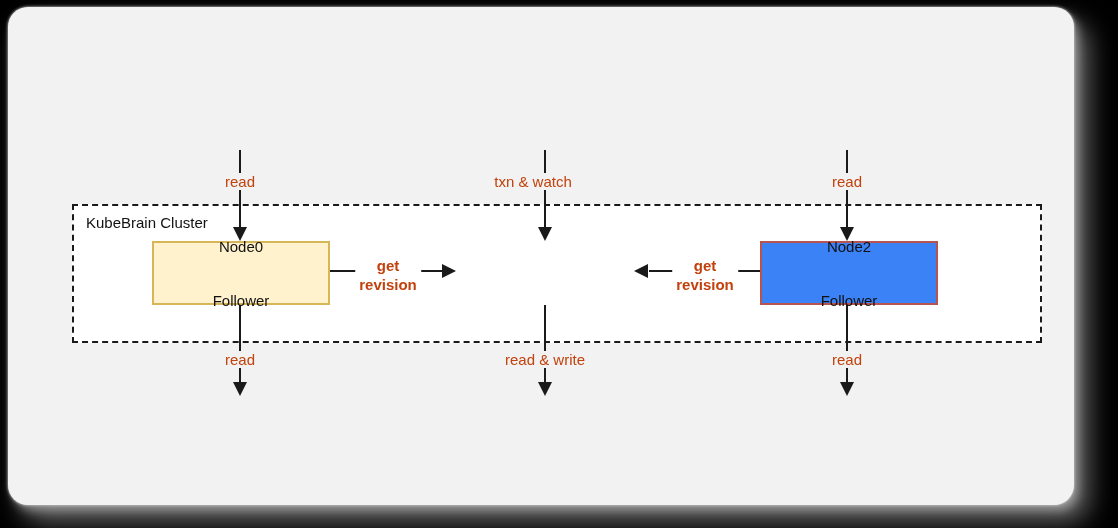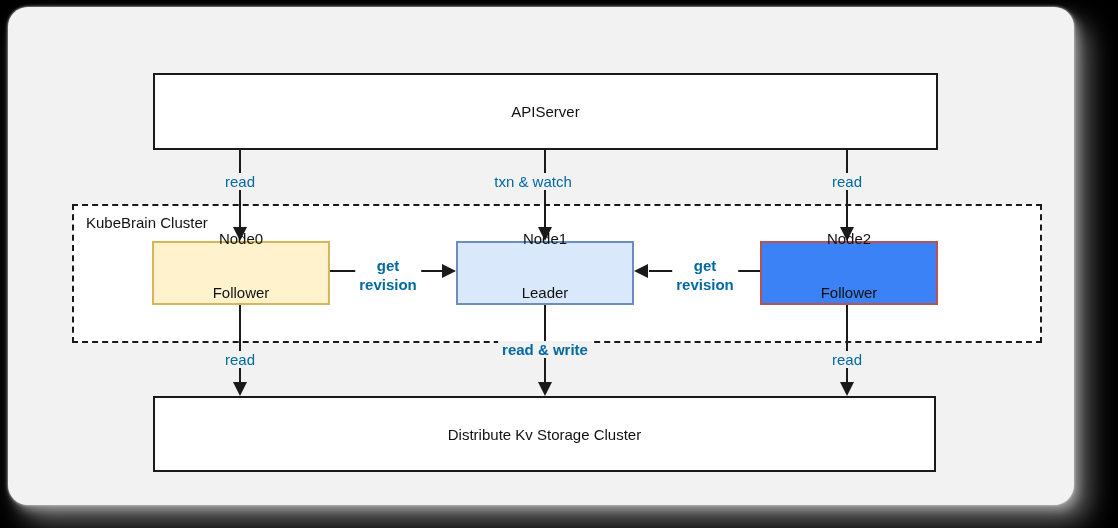--- a/index.html
+++ b/index.html
@@ -54,21 +54,21 @@
   }
   .node {
     position: absolute;
     top: 241px;
     width: 178px; height: 64px;
     border: 2px solid;
     box-sizing: border-box;
     display: flex;
     flex-direction: column;
     align-items: center;
-    justify-content: flex-end;
+    justify-content: center;
     font-size: 15px;
     line-height: 21px;
     color: #111;
     gap: 33px;
   }
   .vline {
     position: absolute;
     width: 2px;
     background: #1a1a1a;
   }
@@ -97,40 +97,37 @@
     border-top: 7px solid transparent;
     border-bottom: 7px solid transparent;
     border-right: 14px solid #1a1a1a;
   }
   .edge-label {
     position: absolute;
     transform: translateX(-50%);
     background: #f1f2f1;
     padding: 0 4px;
     font-size: 15px;
-    color: #0369a1;
+    color: #c2410c;
     white-space: nowrap;
     text-align: center;
   }
   .edge-label.on-white {
     background: #ffffff;
     line-height: 19px;
     font-weight: bold;
   }
 </style>
 </head>
 <body>
 
 <div class="stage">
 
   <div class="window"></div>
 
-  <div class="box" style="left:153px; top:73px; width:785px; height:77px;">
-    <span>APIServer</span>
-  </div>
 
   <div class="dashed-box"></div>
   <div class="cluster-label">KubeBrain Cluster</div>
 
   <div class="vline" style="left:239px; top:150px; height:78px;"></div>
   <div class="vline" style="left:544px; top:150px; height:78px;"></div>
   <div class="vline" style="left:846px; top:150px; height:78px;"></div>
   <div class="arrow-down" style="left:233px; top:227px;"></div>
   <div class="arrow-down" style="left:538px; top:227px;"></div>
   <div class="arrow-down" style="left:840px; top:227px;"></div>
@@ -144,43 +141,36 @@
 
   <div class="hline" style="left:330px; top:270px; width:113px;"></div>
   <div class="arrow-right" style="left:442px; top:264px;"></div>
   <div class="hline" style="left:649px; top:270px; width:111px;"></div>
   <div class="arrow-left" style="left:634px; top:264px;"></div>
 
   <div class="node" style="left: 152px; background-color: rgb(255, 242, 204); border-color: rgb(214, 182, 86);">
     <span>Node0</span>
     <span>Follower</span>
   </div>
-  <div class="node" style="left: 456px; background-color: rgb(218, 232, 252); border-color: rgb(108, 142, 191);">
-    <span>Node1</span>
-    <span>Leader</span>
-  </div>
   <div class="node" style="left: 760px; background-color: #3b82f6; border-color: rgb(184, 84, 80);">
     <span>Node2</span>
     <span>Follower</span>
   </div>
 
-  <div class="box" style="left:153px; top:396px; width:783px; height:76px;">
-    <span>Distribute Kv Storage Cluster</span>
-  </div>
 
   <div class="edge-label" style="left:240px; top:173px;">read</div>
   <div class="edge-label" style="left:533px; top:173px;">txn &amp; watch</div>
   <div class="edge-label" style="left:847px; top:173px;">read</div>
 
   <div class="edge-label on-white" style="left:388px; top:256px;">
     <div>get</div>
     <div>revision</div>
   </div>
   <div class="edge-label on-white" style="left:705px; top:256px;">
     <div>get</div>
     <div>revision</div>
   </div>
 
   <div class="edge-label" style="left:240px; top:351px;">read</div>
-  <div class="edge-label" style="left:545px; top:341px;font-weight:bold;">read &amp; write</div>
+  <div class="edge-label" style="left:545px; top:351px;">read &amp; write</div>
   <div class="edge-label" style="left:847px; top:351px;">read</div>
 
 </div>
 
 </body></html>

